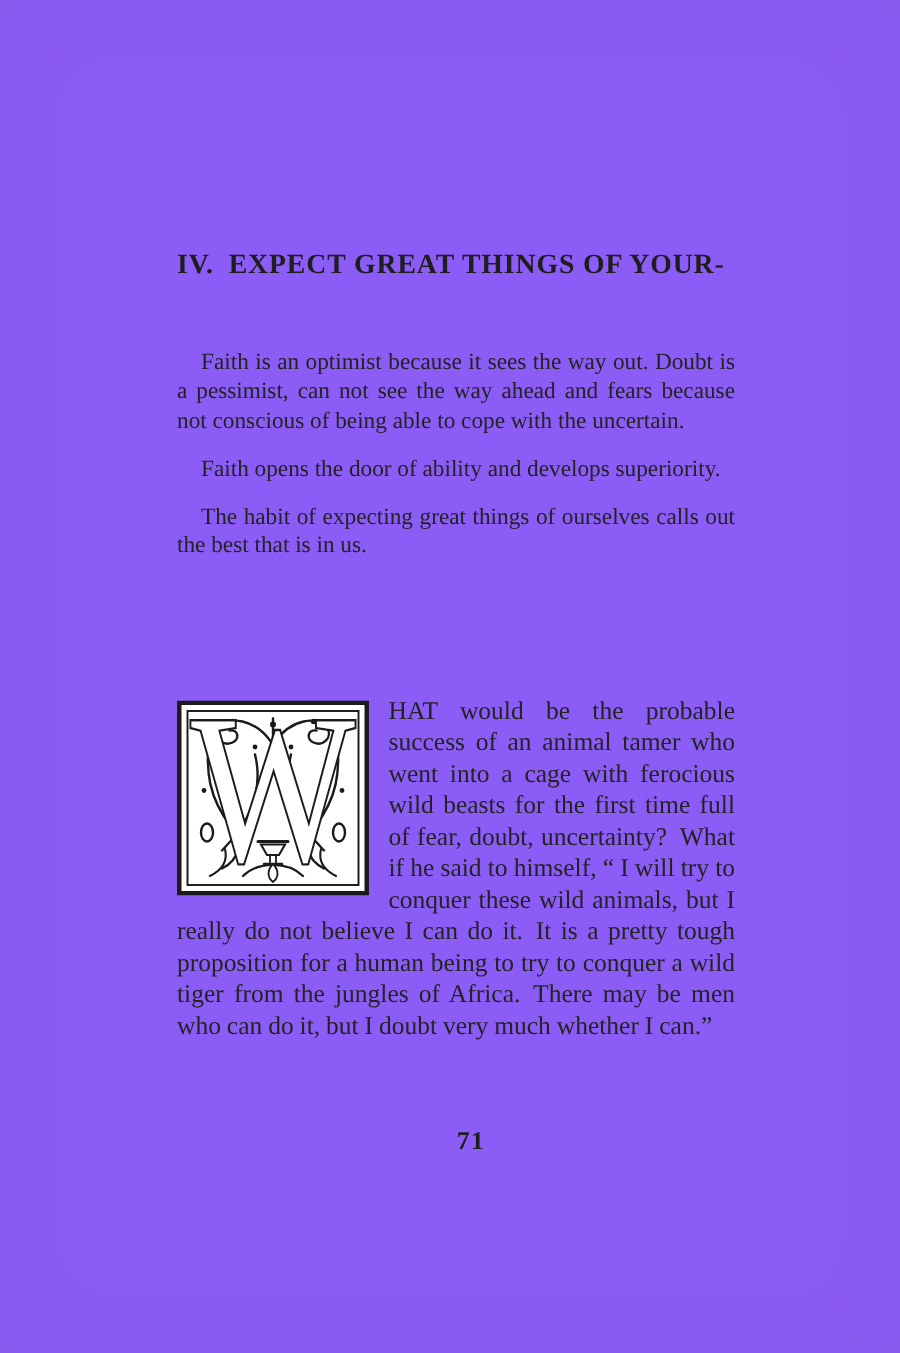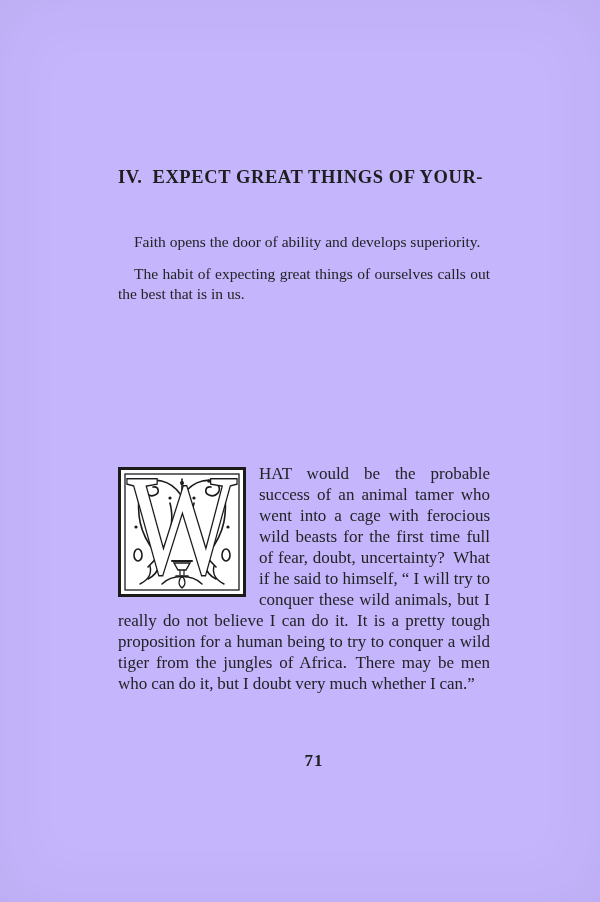--- a/index.html
+++ b/index.html
@@ -1,20 +1,20 @@
 <!DOCTYPE html>
 <html><head>
 <meta charset="utf-8">
 <style>
   html, body { margin: 0; padding: 0; background: #ffffff; }
   .page {
     position: relative;
     width: 600px;
     height: 902px;
-    background: #c4b5fd;
+    background: #8b5cf6;
     box-shadow: inset 0 0 70px rgba(60,55,50,0.06);
     font-family: "Liberation Serif", serif;
     color: #232323;
     overflow: hidden;
   }
   .chapter-title {
     position: absolute;
     left: 118px;
     top: 165px;
     width: 380px;
@@ -74,20 +74,21 @@
 </head>
 <body>
 
 <div class="page">
 
   <h1 class="chapter-title">
       <span class="title-line">IV. EXPECT GREAT THINGS OF YOUR-</span>
     </h1>
 
   <div class="intro-section">
+    <p class="intro-para">Faith is an optimist because it sees the way out. Doubt is a pessimist, can not see the way ahead and fears because not conscious of being able to cope with the uncertain.</p>
     <p class="intro-para">Faith opens the door of ability and develops superiority.</p>
     <p class="intro-para">The habit of expecting great things of ourselves calls out the best that is in us.</p>
   </div>
 
   <div class="main-paragraph"><span class="dropcap">
         <svg viewBox="0 0 128 130" width="128" height="130" xmlns="http://www.w3.org/2000/svg">
         <rect x="1.5" y="1.5" width="125" height="127" fill="#ffffff" stroke="#1b1b1b" stroke-width="3"></rect>
         <rect x="7" y="7" width="114" height="116" fill="none" stroke="#1b1b1b" stroke-width="1.3"></rect>
         <g stroke="#1b1b1b" fill="none" stroke-width="1.6" stroke-linecap="round">
           <path d="M63 28 C52 12 34 10 28 18 C24 24 30 31 37 28 C42 26 41 19 35 20"></path>

